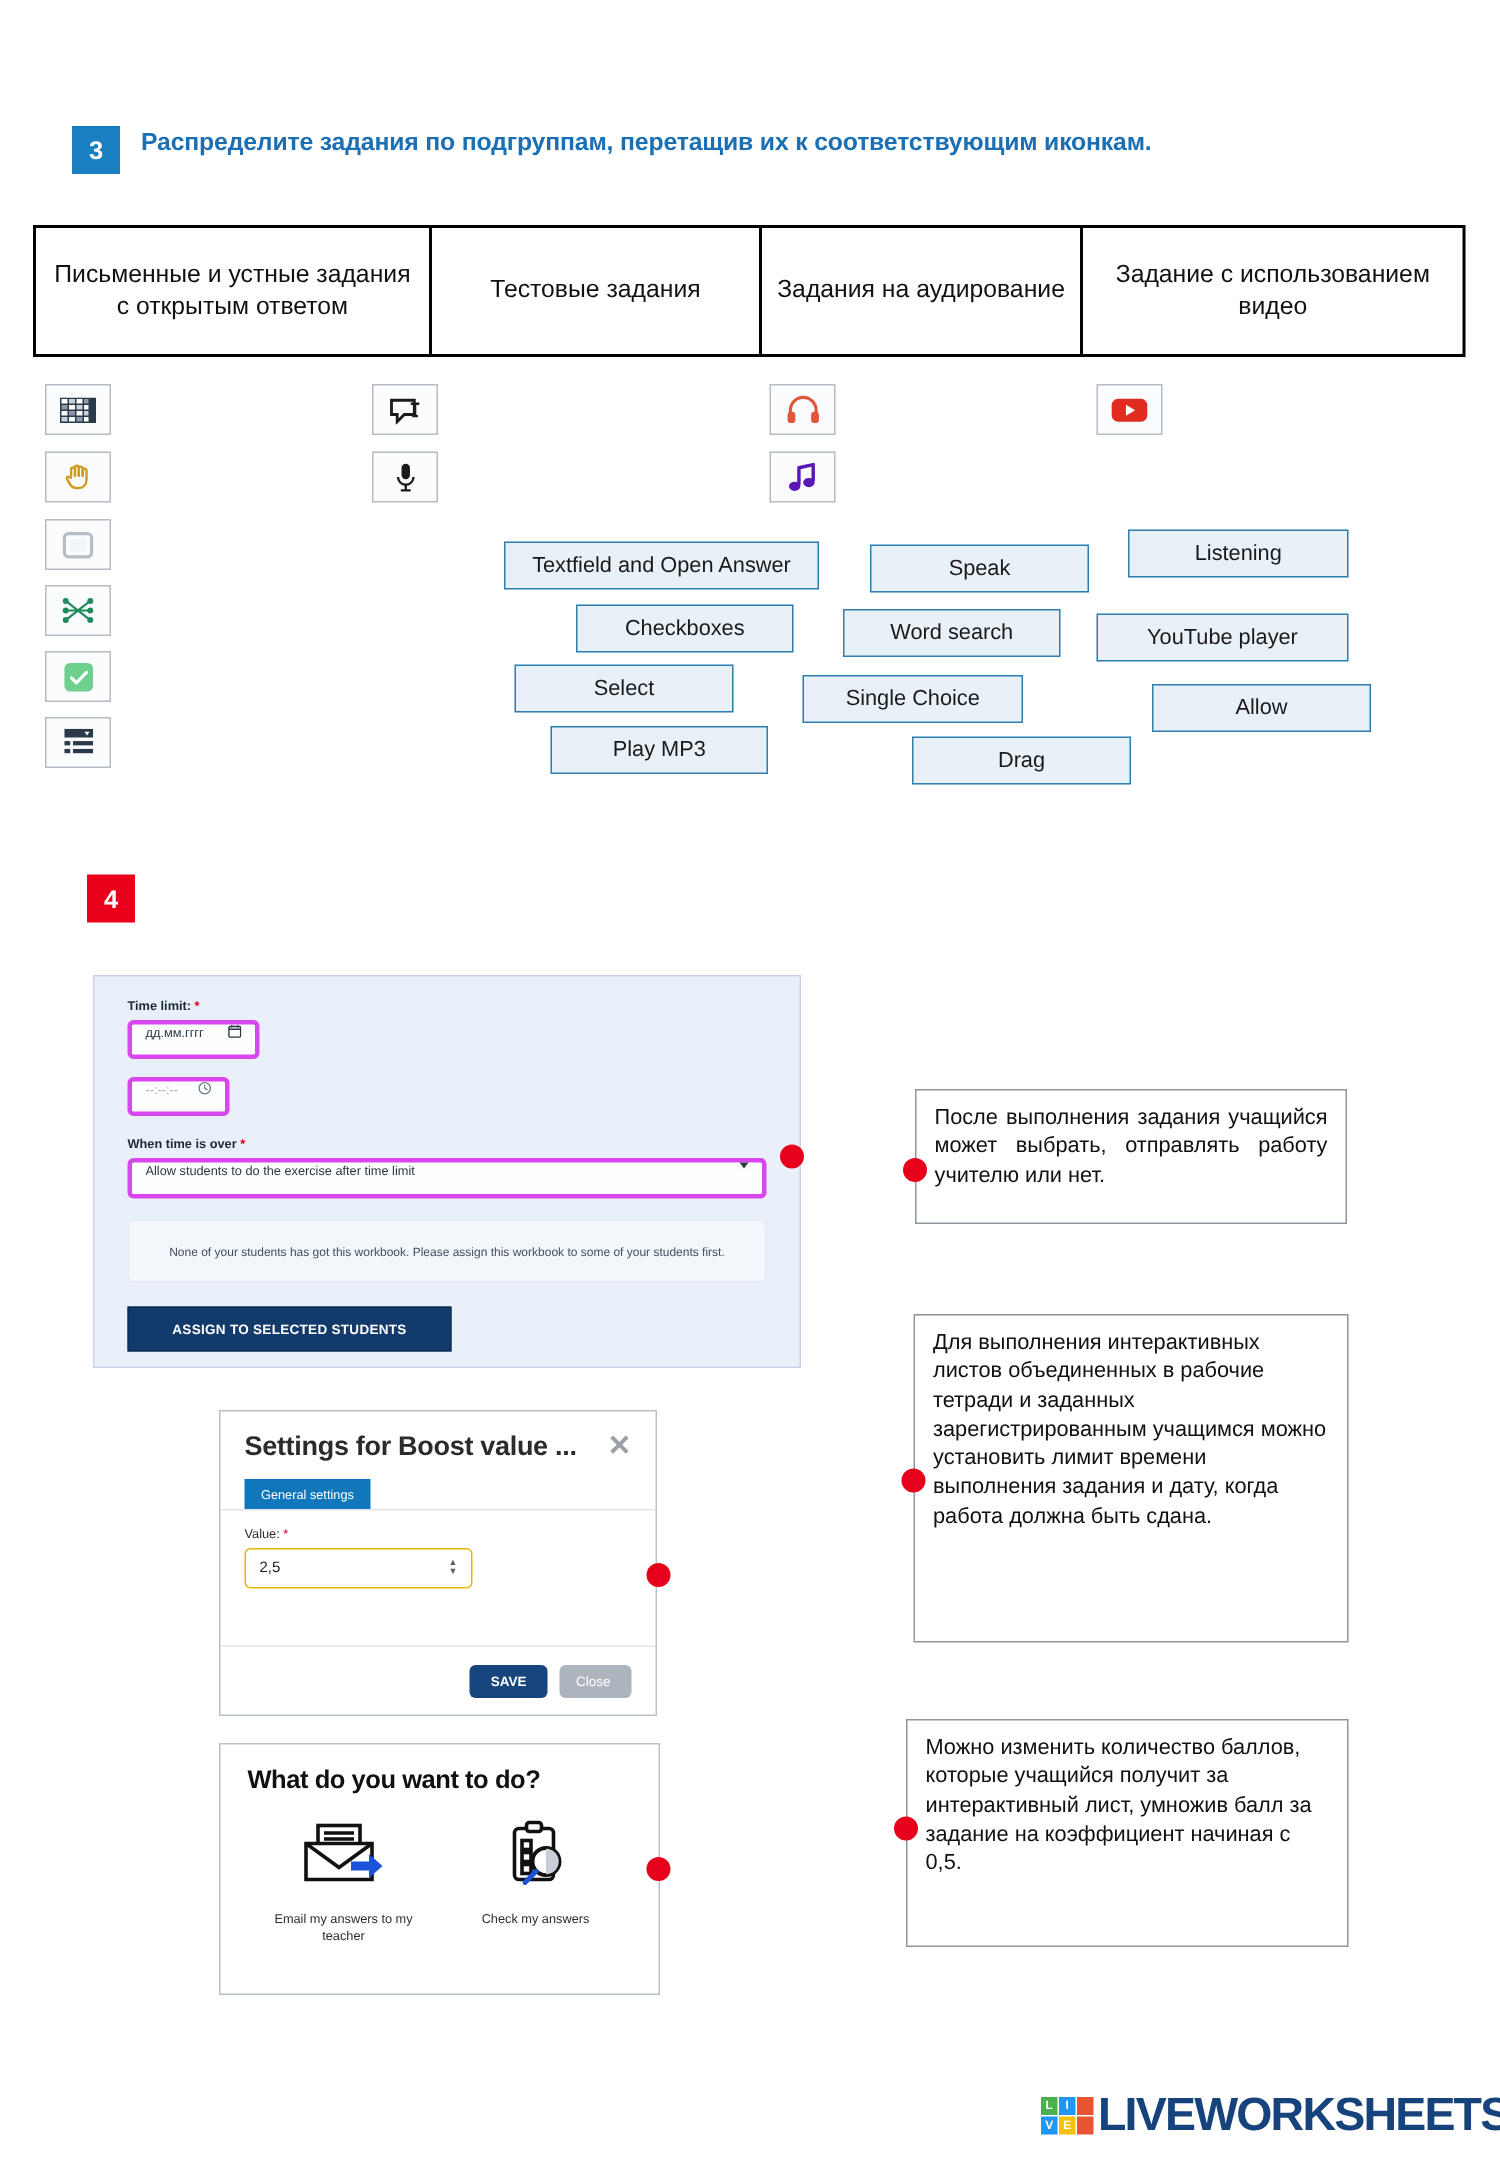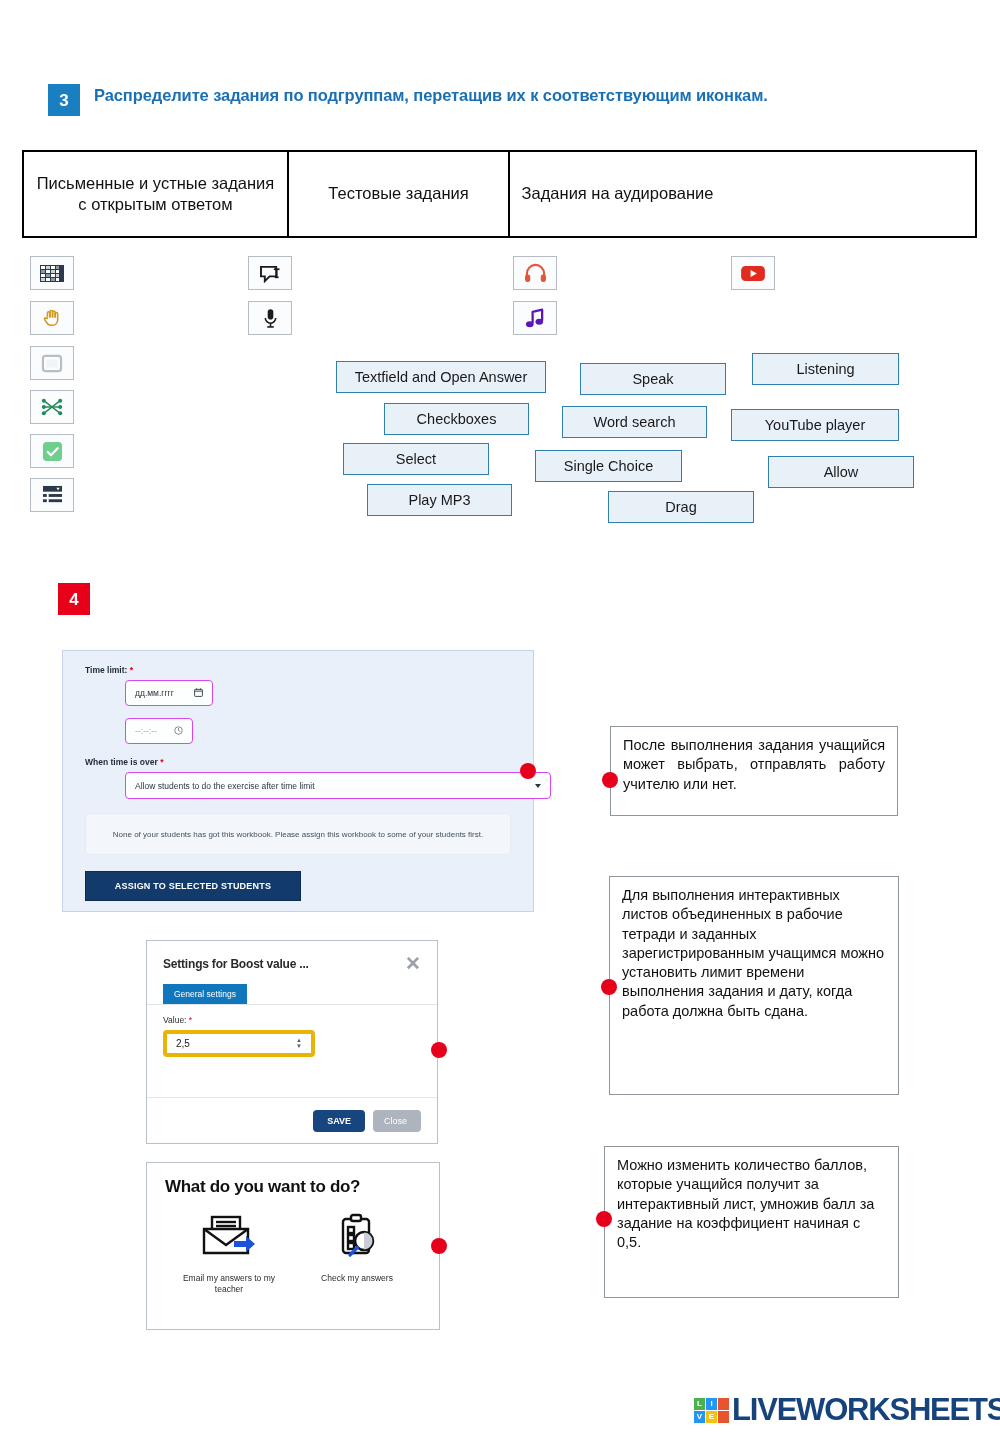--- a/index.html
+++ b/index.html
@@ -77,25 +77,24 @@
   
   #shot-timelimit {
     left:62px; top:650px; width:472px; height:262px;
     background:#e9f0fa; border:1px solid #c8d4e6;
     padding:14px 22px;
     font-size:8px; color:#22303f;
   }
   .tl-label { font-size:8.5px; font-weight:bold; color:#1d2a36; margin-bottom:5px; }
   .tl-label .req { color:#d0021b; }
   .tl-field {
-    background:#fdfefe; border:1px solid #d946ef; border-radius:4px;
-    height:26px; display:flex; align-items:center;
+    background:#fdfefe; border:3px solid #d946ef; border-radius:4px;
+    height:26px; display:flex; 
     padding:0 9px; font-size:8.5px; color:#2b3744;
     justify-content:space-between;
-    margin-left:40px;
   }
   #tl-date { width:88px; margin-bottom:12px; }
   #tl-time { width:68px; color:#9aa7b4; margin-bottom:13px; }
   #tl-select { width:100%; margin-bottom:14px; height:27px; }
   #tl-note {
     background:#f3f7fc; border:1px solid #e4ebf4; border-radius:4px;
     height:42px; display:flex; align-items:center; justify-content:center;
     font-size:8px; color:#41505e; padding:0 10px; text-align:center;
     margin-bottom:16px;
   }
@@ -109,33 +108,33 @@
 
   
   #shot-settings {
     left:146px; top:940px; width:292px; height:204px;
     background:#fff; border:1px solid #b9c0c8;
   }
   #set-titlebar {
     display:flex; align-items:center; justify-content:space-between;
     padding:13px 16px 8px 16px;
   }
-  #set-title { font-size:12px; font-weight:bold; color:#2b2b2b; letter-spacing:-0.2px; }
+  #set-title { font-size:18px; font-weight:bold; color:#2b2b2b; letter-spacing:-0.2px; }
   #set-close { font-size:19px; color:#9aa0a6; line-height:1; font-weight:bold; }
   #set-tab {
     margin:3px 0 0 16px; display:inline-flex; align-items:center; justify-content:center;
     background:#1077bc; color:#fff; font-size:8.5px;
     padding:5px 11px;
   }
   #set-tabline { border-bottom:1px solid #e2e5e8; margin-top:0; }
   #set-body { padding:10px 16px 0 16px; }
   .set-label { font-size:8.5px; color:#2b2b2b; margin-bottom:5px; }
   .set-label .req { color:#d0021b; }
   #set-value-field {
-    width:152px; height:27px; border:4px solid #eab308; border-radius:4px;
+    width:152px; height:27px; border:1px solid #eab308; border-radius:4px;
     display:flex; align-items:center; justify-content:space-between;
     padding:0 9px; font-size:10px; color:#1a1a1a;
   }
   .spinner { display:flex; flex-direction:column; gap:1px; color:#5a6068; font-size:6px; line-height:5px;}
   #set-footer {
     position:absolute; left:0; right:0; bottom:0; height:46px;
     border-top:1px solid #e2e5e8;
     display:flex; align-items:center; justify-content:flex-end; gap:8px;
     padding-right:16px;
   }
@@ -181,20 +180,21 @@
 
 <div class="task-head" id="task3-head">
   <div class="task-badge blue">3</div>
   <div class="task-title blue" id="task3-title">Распределите задания по подгруппам, перетащив их к соответствующим иконкам.</div>
 </div>
 
 <div id="cat-table">
   <div class="cat-cell" id="cat-1">Письменные и устные задания с открытым ответом</div>
   <div class="cat-cell" id="cat-0">Тестовые задания</div>
   <div class="cat-cell" id="cat-2">Задания на аудирование</div>
+  <div class="cat-cell" id="cat-3">Задание с использованием видео</div>
 </div>
 
 <div class="icon-tile" style="left:30px; top:256px;">
   <svg width="24" height="17" viewBox="0 0 24 17">
     <rect x="0" y="0" width="24" height="17" fill="#2b3a4a"></rect>
     <rect x="1" y="1" width="4" height="3" fill="#fff"></rect>
       <rect x="6" y="1" width="4" height="3" fill="#c9d2da"></rect>
     <rect x="11" y="1" width="4" height="3" fill="#fff"></rect>
       <rect x="16" y="1" width="3" height="3" fill="#8d99a6"></rect>
     <rect x="1" y="5" width="4" height="3" fill="#8d99a6"></rect>

